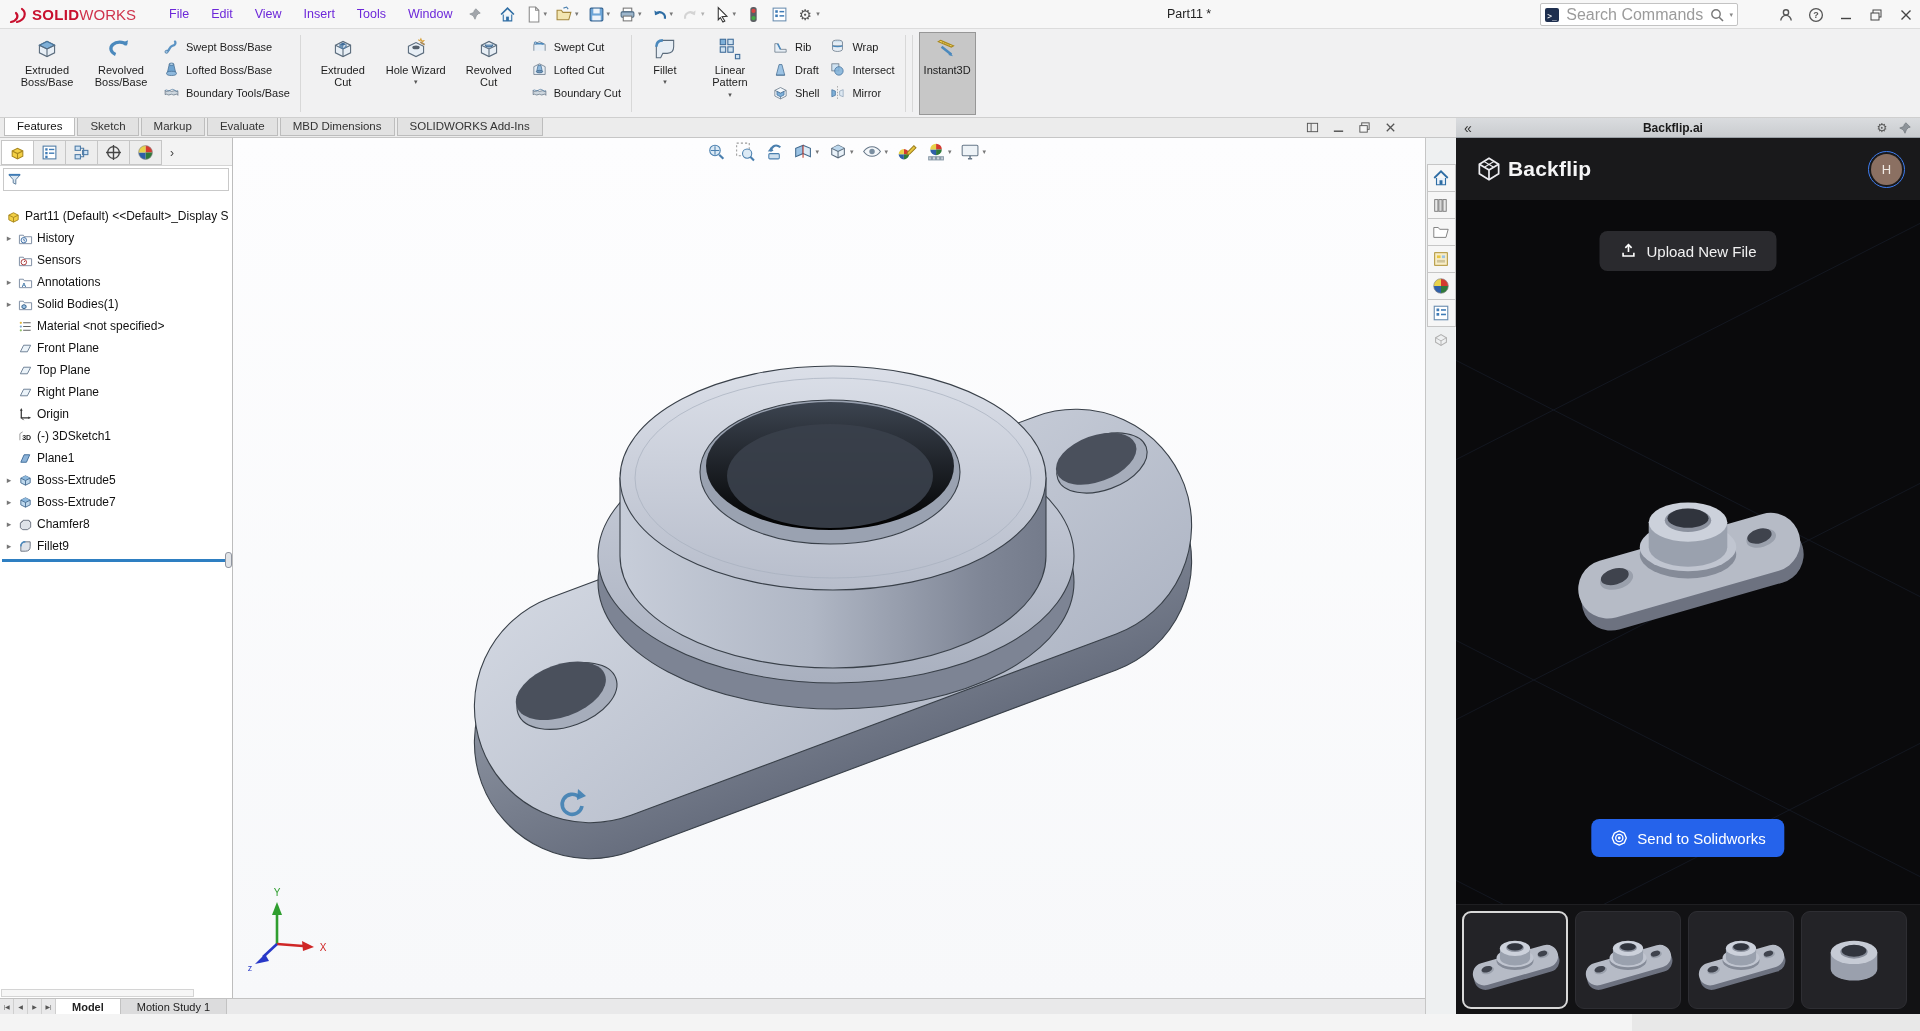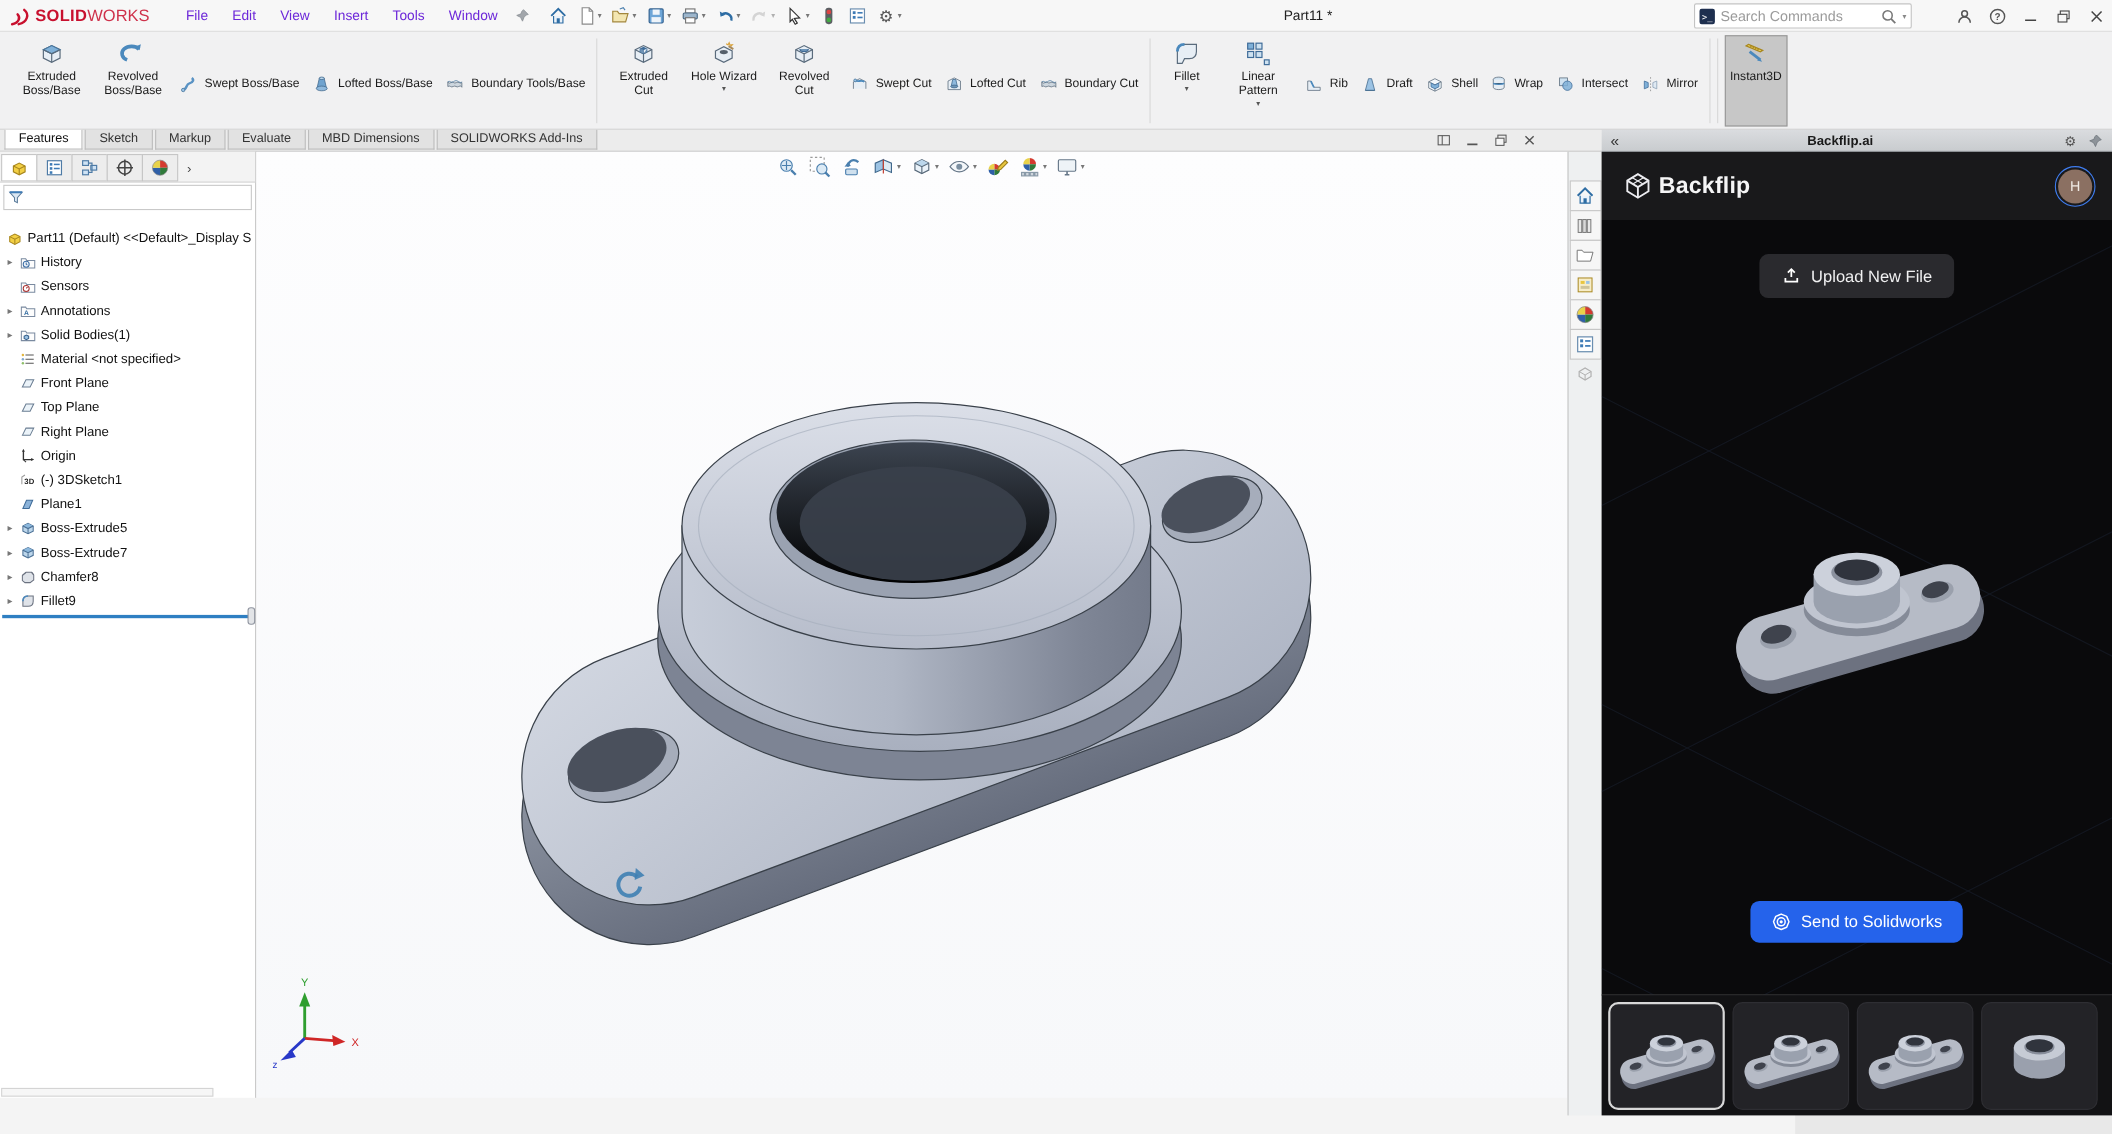--- a/index.html
+++ b/index.html
@@ -18,36 +18,36 @@
   .tb-pin { margin-left:4px; opacity:.8; }
   .tb-pin svg { width:14px; height:14px; }
   .quicktools { display:flex; align-items:center; margin-left:14px; gap:3px; }
   .qt { display:flex; align-items:center; padding:2px 3px; border-radius:2px; }
   .qt .icon svg { width:17px; height:17px; }
   .qt .caret { font-size:7px; color:#777; margin-left:2px; }
   .qt.disabled { opacity:.55; }
   .doc-title { position:absolute; left:1167px; top:7px; font-size:12.5px; color:#222; }
   .searchbox { position:absolute; left:1540px; top:3px; width:198px; height:23px; background:#fff; border:1px solid #c3c3c3; border-radius:2px; display:flex; align-items:center; padding:0 4px 0 3px; gap:4px; }
   .searchbox .icon svg { width:16px; height:16px; }
-  .searchbox input { border:none; outline:none; flex:1; font-size:13px; color:#ef4444; font-family:inherit; min-width:10px; }
+  .searchbox input { border:none; outline:none; flex:1; font-size:16px; color:#ef4444; font-family:inherit; min-width:10px;text-align:center; }
   .searchbox input::placeholder { color:#9b9b9b; }
   .searchbox .caret { font-size:7px; color:#888; }
   .winbtns { position:absolute; right:6px; top:0; height:29px; display:flex; align-items:center; gap:14px; }
   .winbtn .icon svg { width:16px; height:16px; }
 
   
   .ribbon { position:absolute; top:29px; left:0; width:1920px; height:89px; background:#f1f1f2; border-bottom:1px solid #cfcfcf; display:flex; align-items:stretch; padding:3px 4px 2px 8px; }
   .rgroup { display:flex; align-items:stretch; padding:0 3px; gap:2px; }
   .rsep { width:1px; background:#d8d8d8; margin:3px 3px; }
   .rbig { display:flex; flex-direction:column; align-items:center; min-width:54px; max-width:72px; padding:3px 4px 1px; font-size:11px; color:#1c1c1c; text-align:center; line-height:1.12; border:1px solid transparent; }
   .rbig .icon svg { width:26px; height:26px; }
   .rbig .lbl { margin-top:2px; max-width:64px; }
   .rbig .bcaret { font-size:7px; color:#555; margin-top:2px; }
   .rbig.active { background:#c7c7c7; border:1px solid #979797; }
-  .rstack { display:flex; justify-content:flex-start; gap:4px; padding-top:5px; }
+  .rstack { display:flex; flex-direction:column; justify-content:flex-start; gap:4px; padding-top:5px; }
   .rsmall { display:flex; align-items:center; gap:6px; font-size:11px; color:#1c1c1c; padding:1px 4px; }
   .rsmall .icon svg { width:17px; height:17px; }
 
   
   .tabrow { position:absolute; top:118px; left:0; width:1456px; height:20px; background:#ececec; border-bottom:1px solid #c6c6c6; display:flex; align-items:flex-start; padding-left:4px; }
   .cmtab { padding:2px 12px 3px; font-size:11.5px; color:#333; background:#e2e2e2; border:1px solid #bdbdbd; border-top:none; margin-right:2px; }
   .cmtab.active { background:#fff; color:#111; }
   .doccontrols { position:absolute; left:1306px; top:3px; display:flex; gap:13px; }
   .doccontrols .icon svg { width:13px; height:13px; }
 
@@ -1093,20 +1093,30 @@
         </div>
         <div class="thumb">
           <svg viewBox="0 0 140 90">
             <use href="#sym-ring"></use>
           </svg>
         </div>
       </div>
   </div>
 
   <div class="hscroll"></div>
+  <div class="modelbar" id="modelbar">
+      <div class="mnav">
+        <span>|◀</span>
+        <span>◀</span>
+        <span>▶</span>
+        <span>▶|</span>
+      </div>
+      <div class="mtab active">Model</div>
+      <div class="mtab">Motion Study 1</div>
+    </div>
 
   <svg width="0" height="0" style="position:absolute">
     <defs>
       <symbol id="sym-flange" viewBox="0 0 140 90">
         <g transform="rotate(-16 70 50)">
           <rect x="6" y="43" width="128" height="33" rx="16.5" fill="#6d7280"></rect>
           <rect x="6" y="36" width="128" height="33" rx="16.5" fill="#b6bbc6"></rect>
         </g>
         <g transform="rotate(-16 30 60)">
             <ellipse cx="30" cy="60" rx="9.5" ry="5.5" fill="#9aa0ac"></ellipse>

